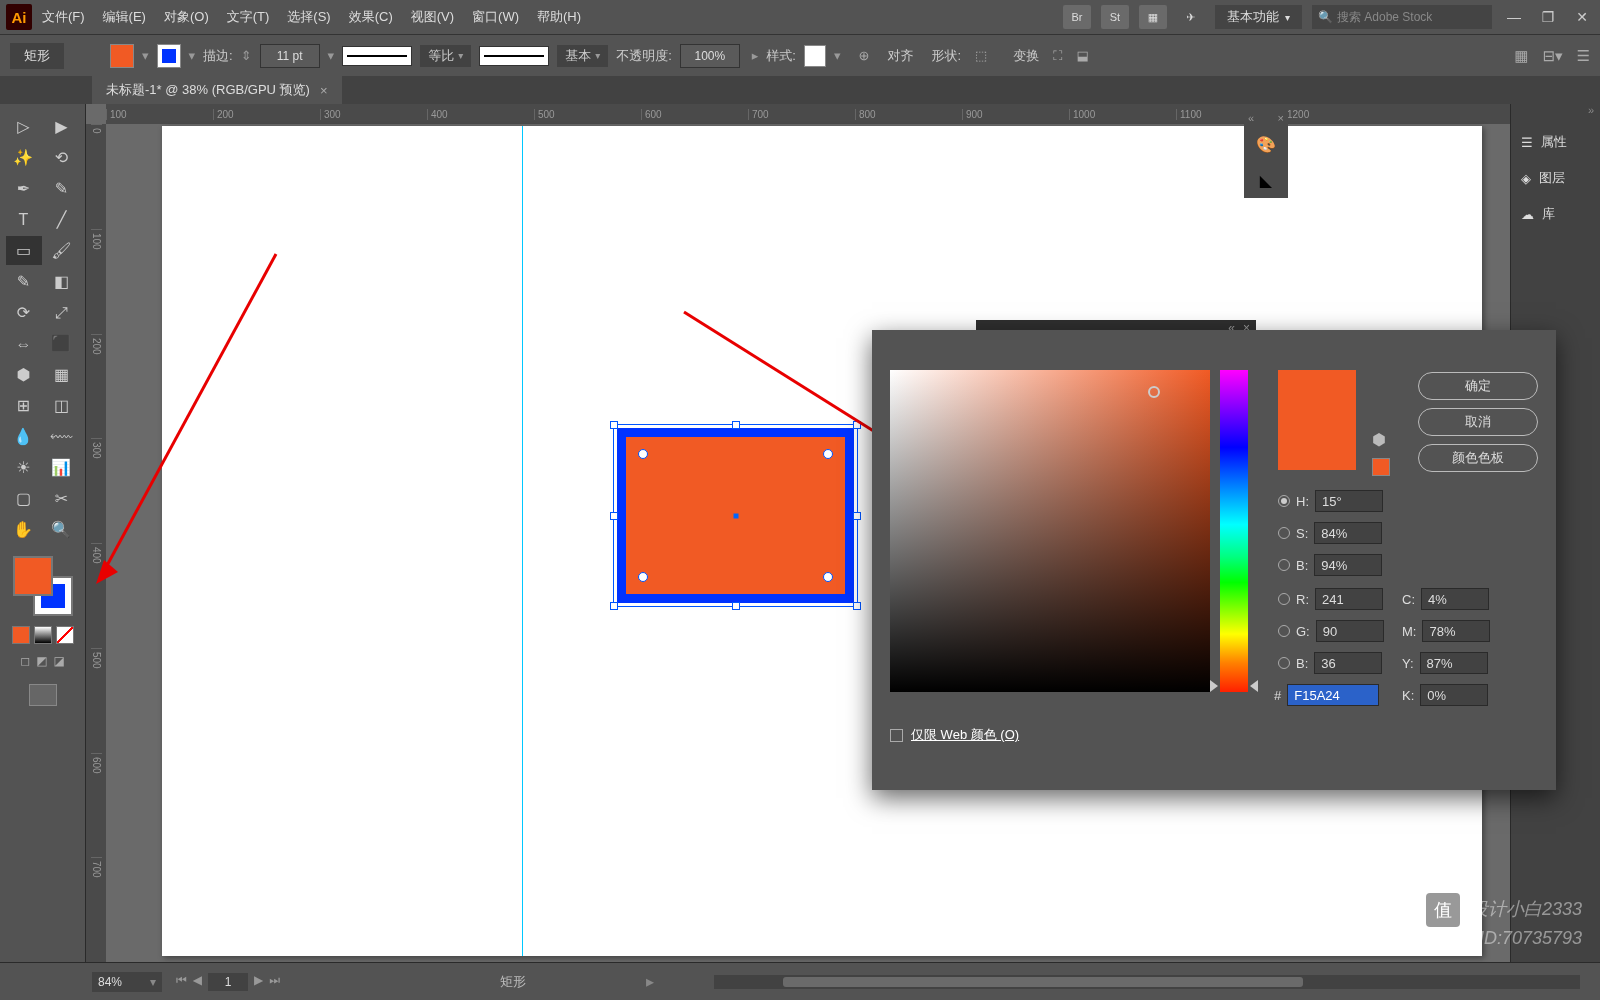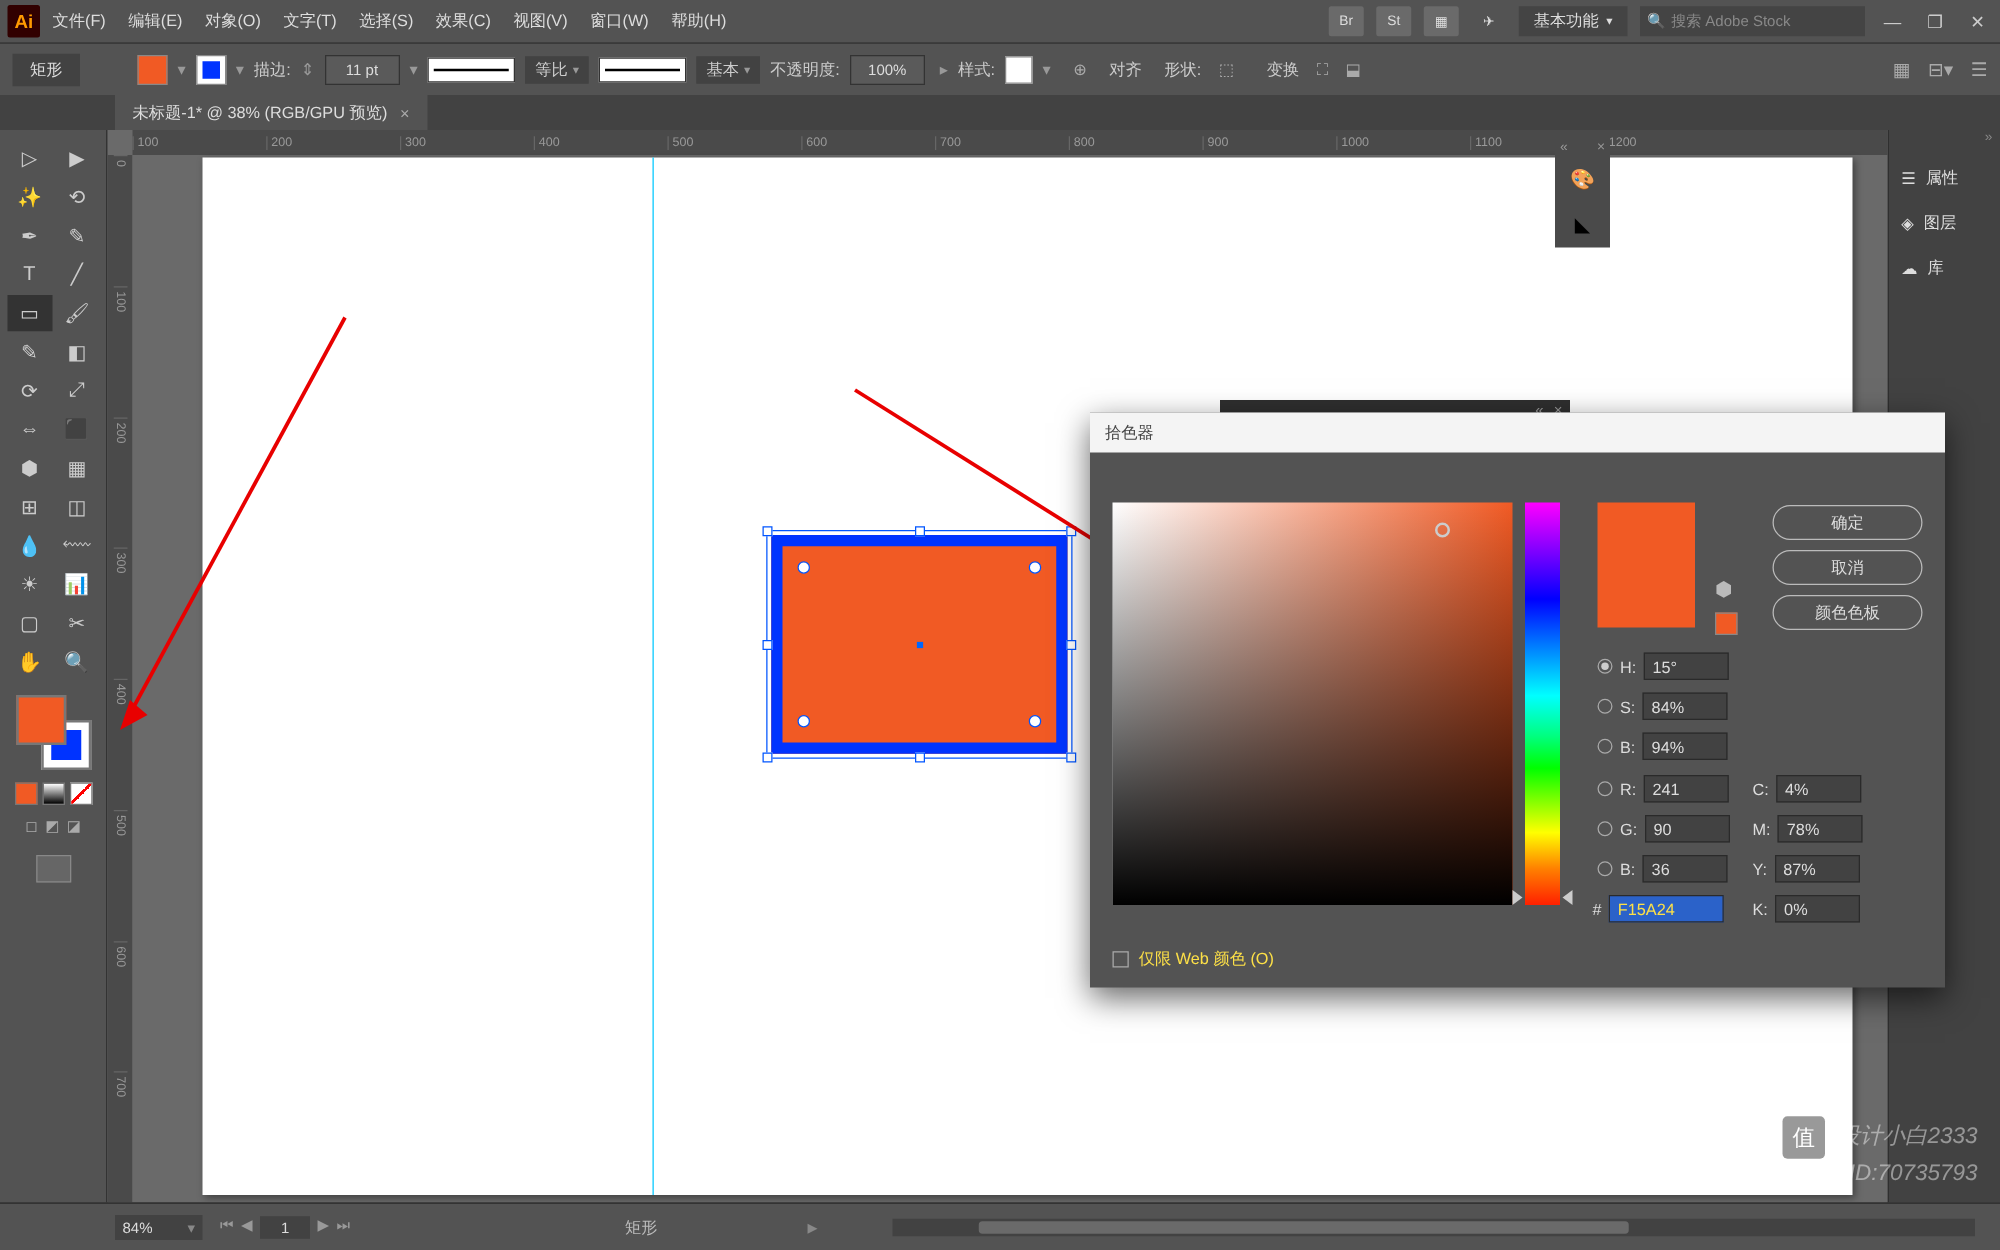--- a/index.html
+++ b/index.html
@@ -111,22 +111,22 @@
 .newold .o{height:50px;background:#f15a24;}
 .cube-ico{position:absolute;left:500px;top:100px;color:#bbb;font-size:16px;}
 .oob-sw{position:absolute;left:500px;top:128px;width:18px;height:18px;background:#f15a24;border:1px solid #888;}
 .pk-btn{ position:absolute; right:18px; width:120px; height:28px; border:1.5px solid #bbb; border-radius:14px; color:#ddd; font-size:13px; display:flex; align-items:center; justify-content:center; background:transparent;}
 .pk-btn.ok{top:42px;} .pk-btn.cancel{top:78px;} .pk-btn.swatches{top:114px;}
 .val-row{position:absolute;display:flex;align-items:center;gap:6px;font-size:13px;color:#ddd;}
 .val-row .rad{width:12px;height:12px;border:1.5px solid #aaa;border-radius:50%;}
 .val-row .rad.on:after{content:"";display:block;width:6px;height:6px;background:#ccc;border-radius:50%;margin:1.5px;}
 .val-row input{width:68px;height:22px;background:#424242;border:1px solid #2a2a2a;color:#ddd;padding:0 6px;font-size:13px;}
 .hex-row input{background:#fff;color:#000;}
-.hex-row input.sel{background:#2b62c9;color:#fde047;}
-.webonly{position:absolute;left:18px;bottom:14px;display:flex;align-items:center;gap:8px;font-size:13px;color:#fde047;}
+.hex-row input.sel{background:#2b62c9;color:#ffffff;}
+.webonly{position:absolute;left:18px;bottom:14px;display:flex;align-items:center;gap:8px;font-size:13px;color:#ffffff;text-decoration:underline;}
 .webonly .cb{width:13px;height:13px;border:1.5px solid #aaa;}
 
 
 .statusbar{ position:absolute; left:0; right:0; bottom:0; height:38px; background:#535353; display:flex; align-items:center; border-top:1px solid #2a2a2a;}
 .zoom-dd{ width:70px; margin-left:92px; background:#424242; color:#ddd; font-size:12px; padding:3px 6px; display:flex; justify-content:space-between;}
 .zoom-dd:after{content:"▾";color:#888;}
 .nav-arrows{display:flex;margin-left:14px;gap:6px;color:#999;font-size:12px;}
 .art-num{width:40px;background:#424242;color:#ddd;font-size:12px;text-align:center;padding:2px 4px;}
 .status-shape{margin-left:220px;color:#bbb;font-size:13px;}
 .sb-arrow{margin-left:120px;color:#888;}
@@ -372,21 +372,20 @@
   <div class="is-ico">🎨</div>
   <div class="is-ico">◣</div>
 </div>
 
 <div class="peek-bar">
     <span>«</span>
     <span>×</span>
   </div>
 
 <div class="picker">
-  <div class="picker-titlebar">拾色器</div>
   <div class="picker-body">
     <div class="sv-box">
         <div class="sv-cursor"></div>
       </div>
     <div class="hue-bar"></div>
     <div class="hue-ptr"></div>
     <div class="newold">
         <div class="n"></div>
         <div class="o"></div>
       </div>

